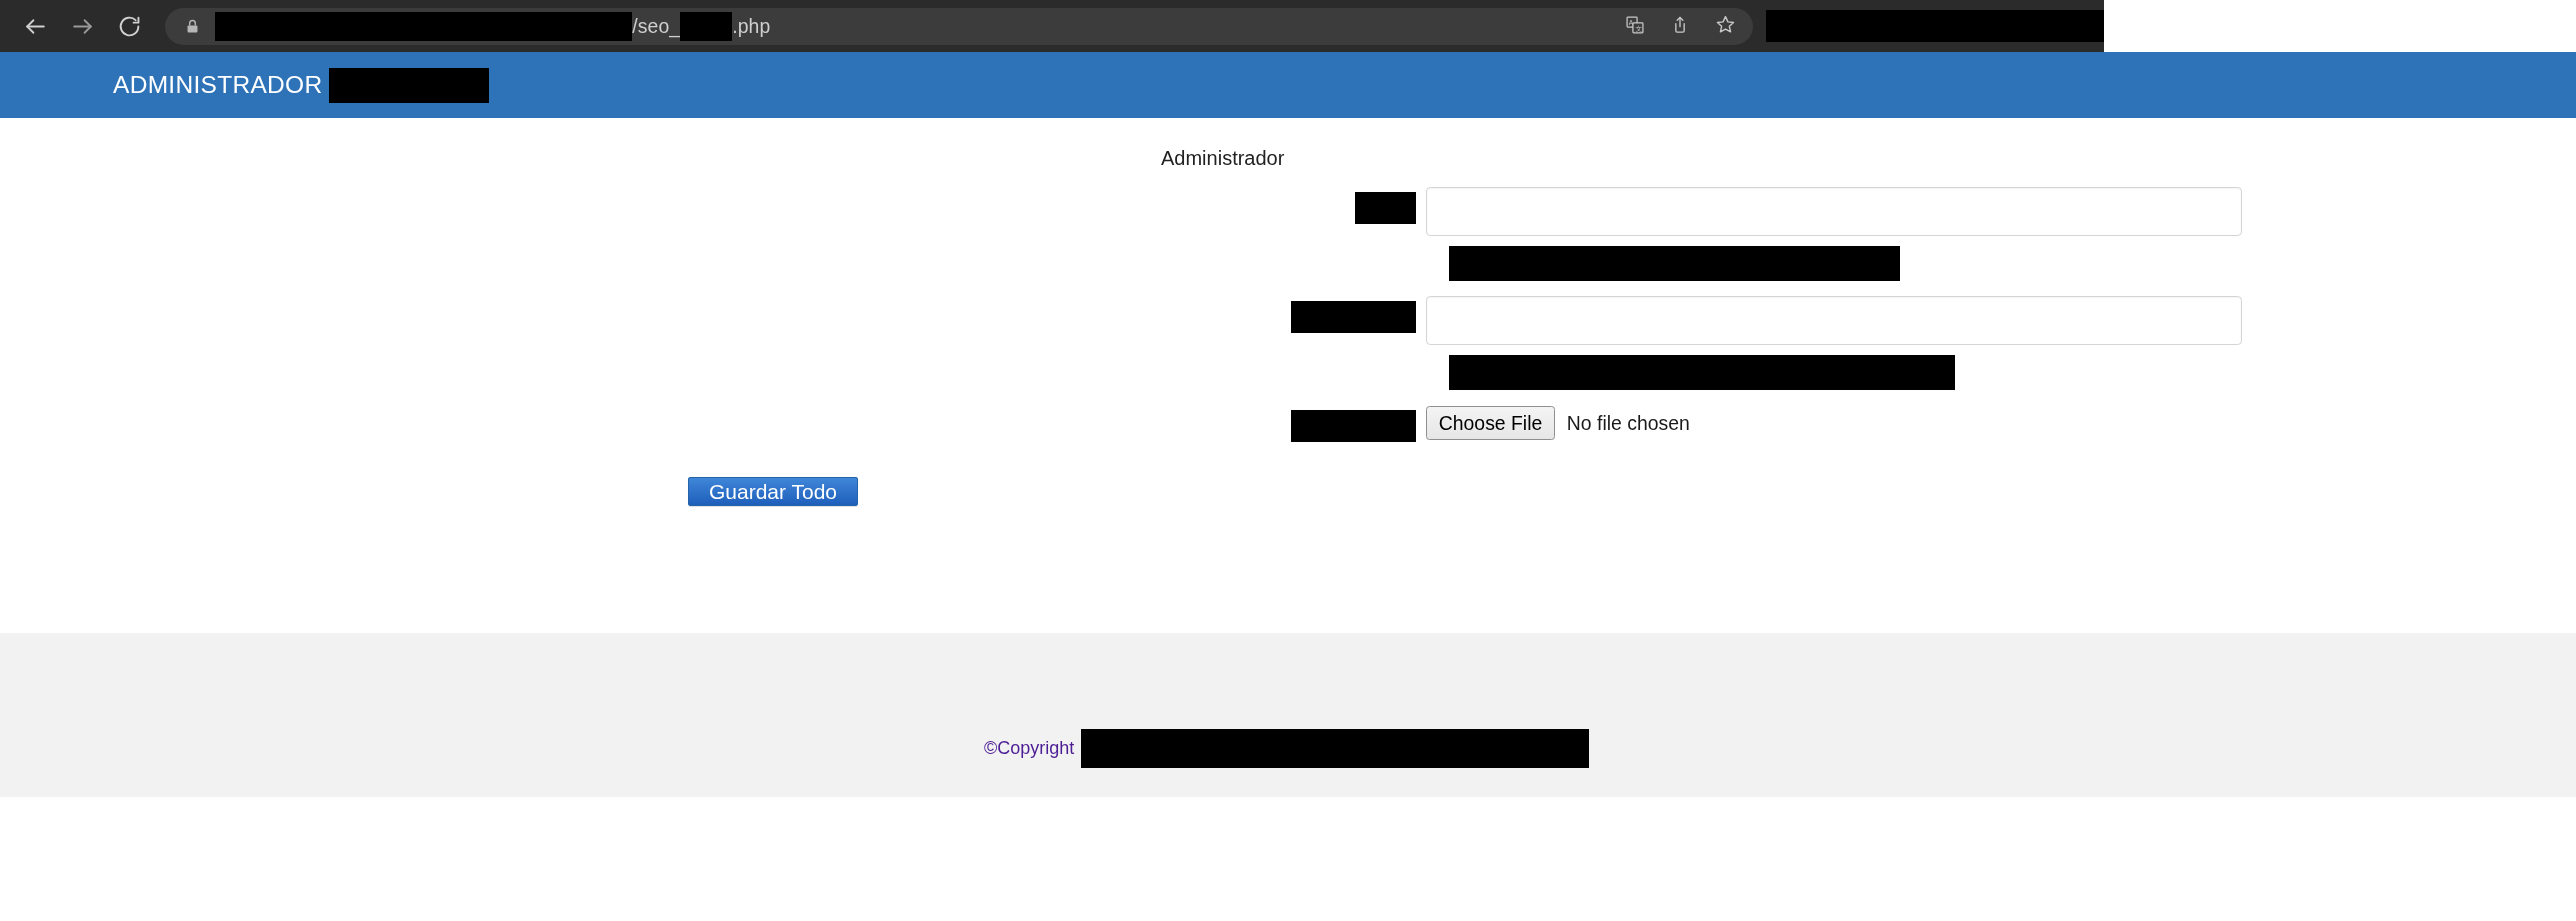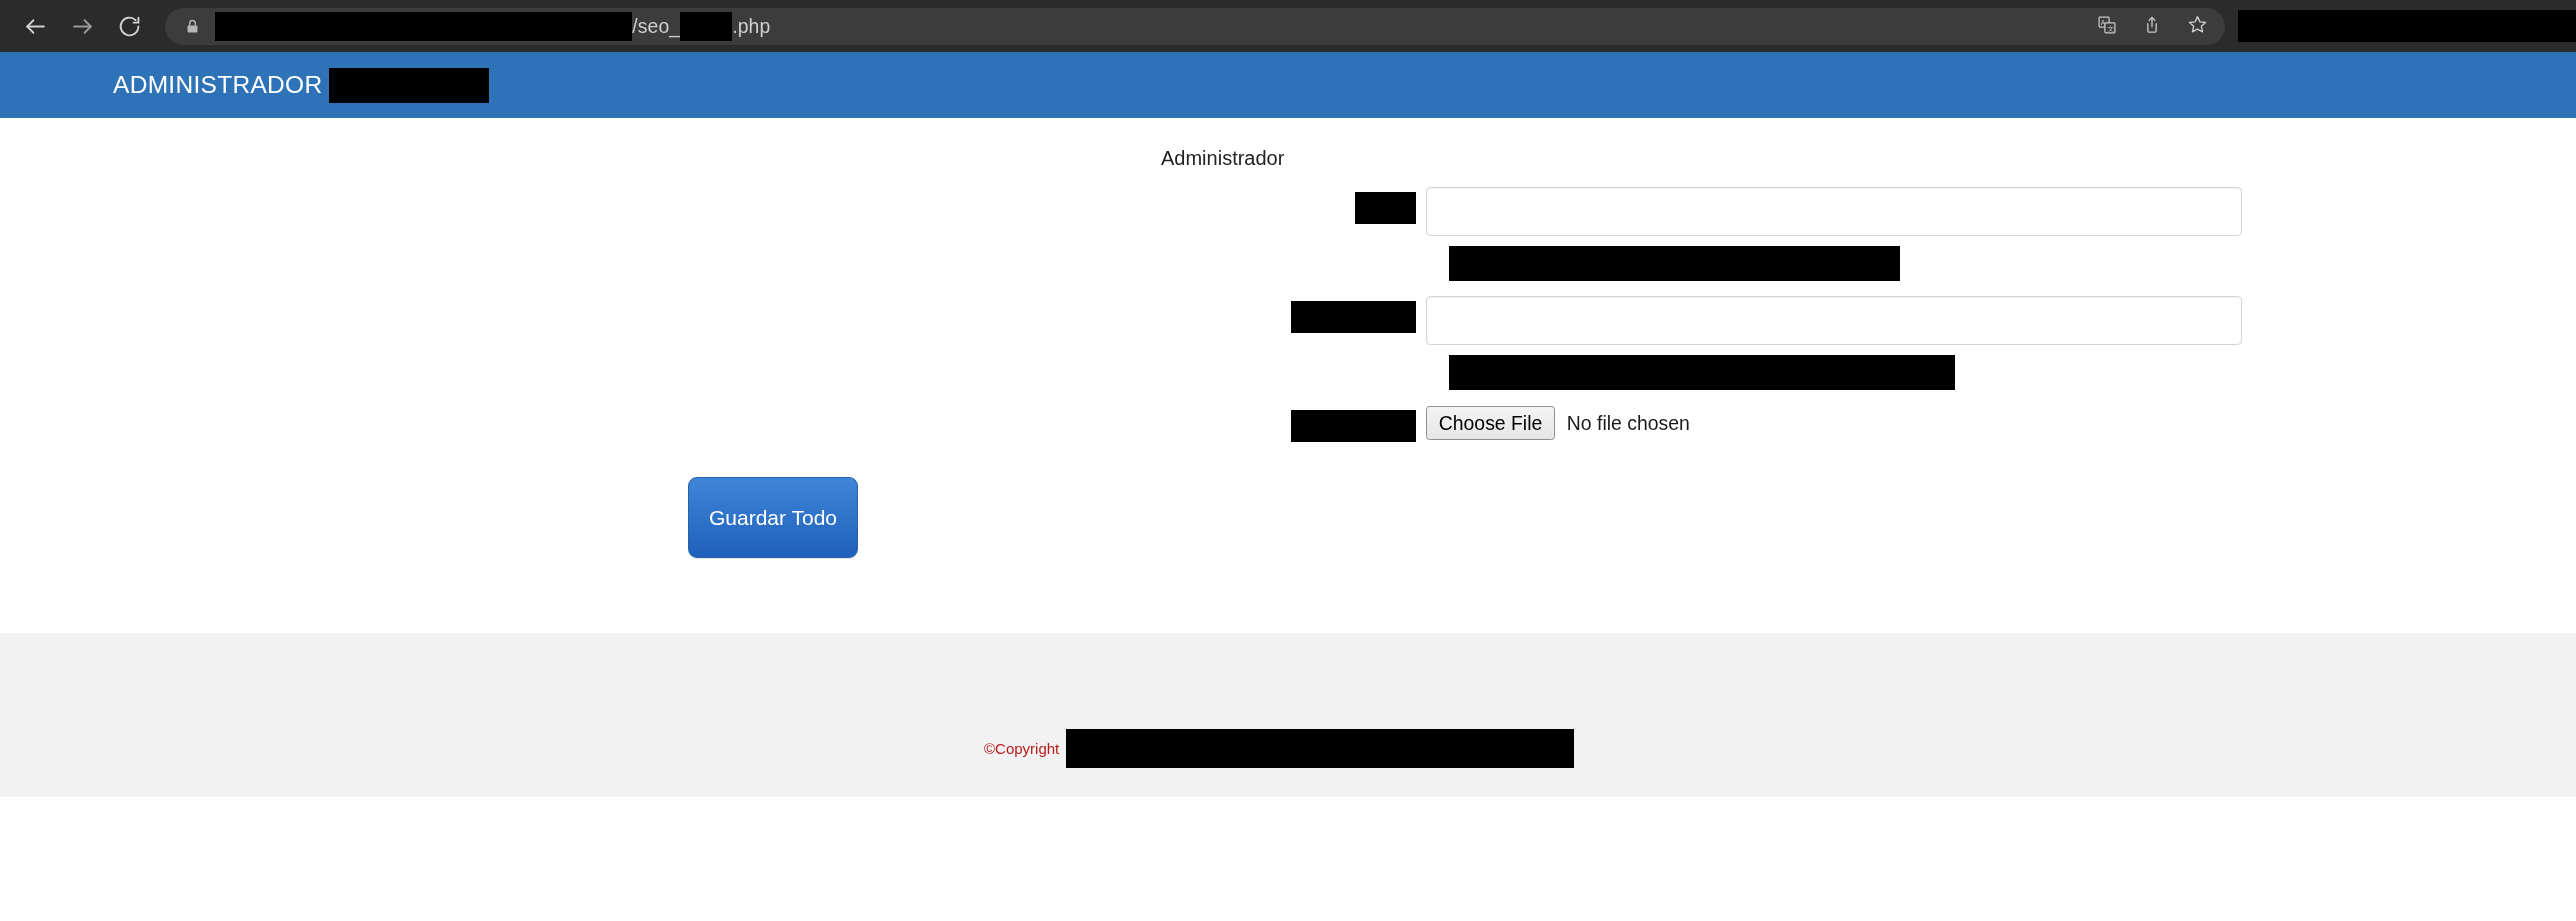--- a/index.html
+++ b/index.html
@@ -7,21 +7,21 @@
   html, body {
     width: 2576px;
     height: 922px;
     background: #ffffff;
     font-family: "Liberation Sans", sans-serif;
     overflow: hidden;
   }
 
   
   .browser-chrome {
-    width: 2576px;
+    width: 2104px;
     background: #f9a8d4;
   }
 
   .toolbar {
     height: 52px;
     display: flex;
     align-items: center;
     padding: 0 0 0 11.8px;
     background: #2b2b2b;
   }
@@ -297,25 +297,25 @@
   .submit-row {
     display: flex;
     justify-content: flex-end;
     padding-right: 1384px;
     margin-top: 35px;
   }
 
   .submit-btn {
     background: linear-gradient(#3f86d8, #1e5fbb);
     border: 0.8px solid #2463a8;
-    border-radius: 9px;
+    border-radius: 2px;
     color: #ffffff;
     font-family: "Liberation Sans", sans-serif;
     font-size: 21px;
-    padding: 29px 20px;
+    padding: 3px 20px;
     line-height: 1;
     box-shadow: 0 0.8px 0.8px rgba(0,0,0,0.12);
   }
 
   
   .footer {
     background: #f2f2f2;
     height: 164px;
     width: 100%;
     display: flex;
@@ -324,22 +324,22 @@
   }
 
   .footer-inner {
     display: flex;
     align-items: center;
     margin-left: 984px;
     margin-top: 66px;
   }
 
   .copyright-text {
-    font-size: 15px;
-    color: #b91c1c;
+    font-size: 18px;
+    color: #4c1d95;
     white-space: nowrap;
     text-align: center;
   }
 
   .footer-redact {
     width: 508px;
     height: 39px;
     background: #000000;
     margin-left: 6.8px;
   }

